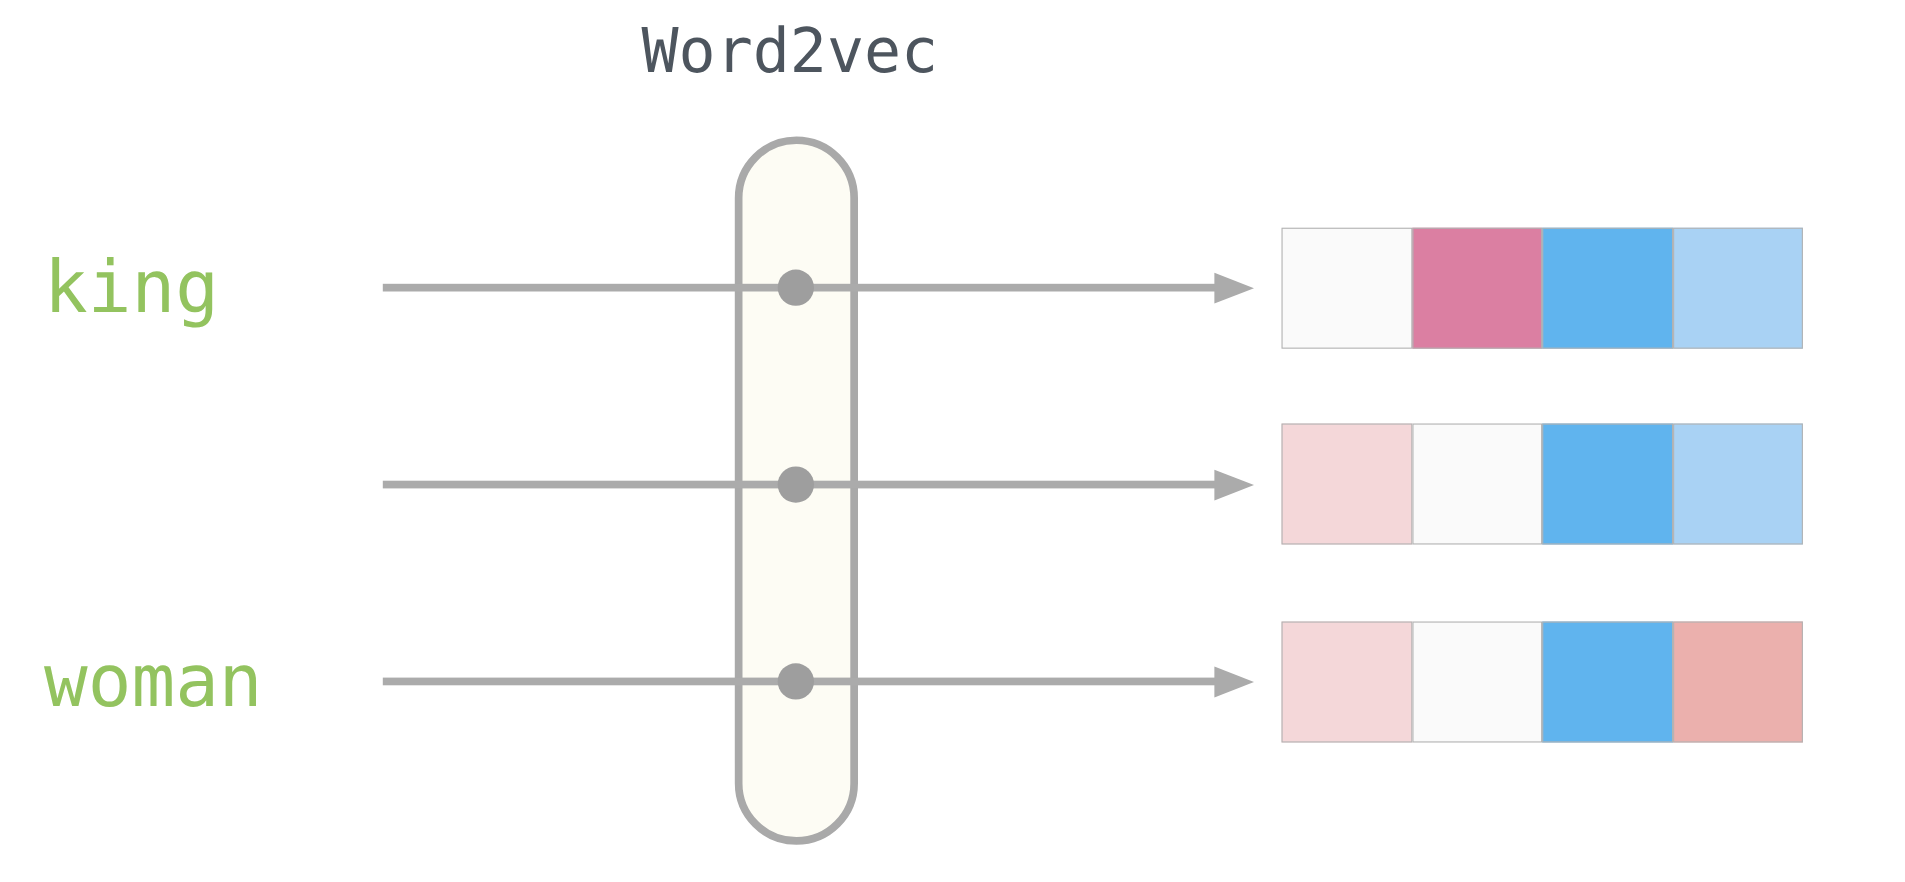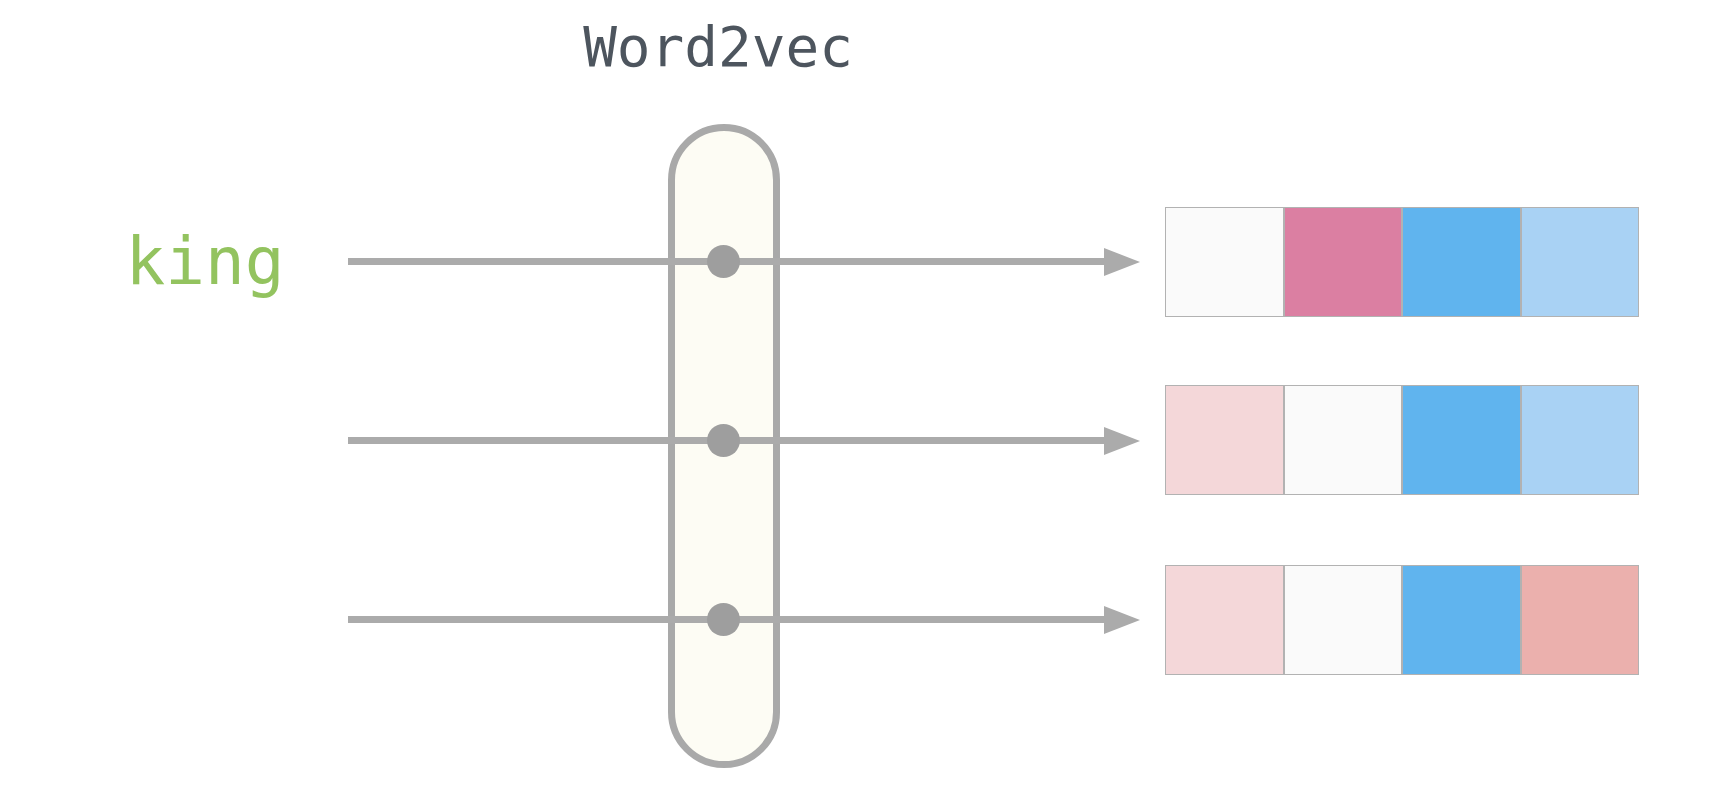--- a/index.html
+++ b/index.html
@@ -30,21 +30,21 @@
     height: 644px;
     box-sizing: border-box;
     border: 7px solid #a9a9a9;
     border-radius: 60px;
     background: #fdfcf4;
   }
   .word-label {
     position: absolute;
     left: 40px;
     width: 330px;
-    text-align: center;
+    text-align: left;
     font-size: 66px;
     line-height: 66px;
     color: #93c35f;
     white-space: nowrap;
   }
   .word-row0 { top: 229px; }
   .word-row1 { top: 408px; }
   .word-row2 { top: 587px; }
 
   .arrow-line {
@@ -123,20 +123,21 @@
   <div class="arrow-line line-row1"></div>
   <div class="arrow-head head-row1"></div>
   <div class="node-dot dot-row1"></div>
   <div class="vector-strip strip-row1">
     <div class="vector-cell" style="background-color: rgb(244, 215, 217);"></div>
     <div class="vector-cell" style="background-color: rgb(250, 250, 250);"></div>
     <div class="vector-cell" style="background-color: rgb(96, 180, 238);"></div>
     <div class="vector-cell" style="background-color: rgb(169, 210, 244);"></div>
   </div>
 
+  <div class="word-label word-row2">woman</div>
   <div class="arrow-line line-row2"></div>
   <div class="arrow-head head-row2"></div>
   <div class="node-dot dot-row2"></div>
   <div class="vector-strip strip-row2">
     <div class="vector-cell" style="background-color: rgb(244, 215, 217);"></div>
     <div class="vector-cell" style="background-color: rgb(250, 250, 250);"></div>
     <div class="vector-cell" style="background-color: rgb(96, 180, 238);"></div>
     <div class="vector-cell" style="background-color: rgb(235, 176, 173);"></div>
   </div>
 

